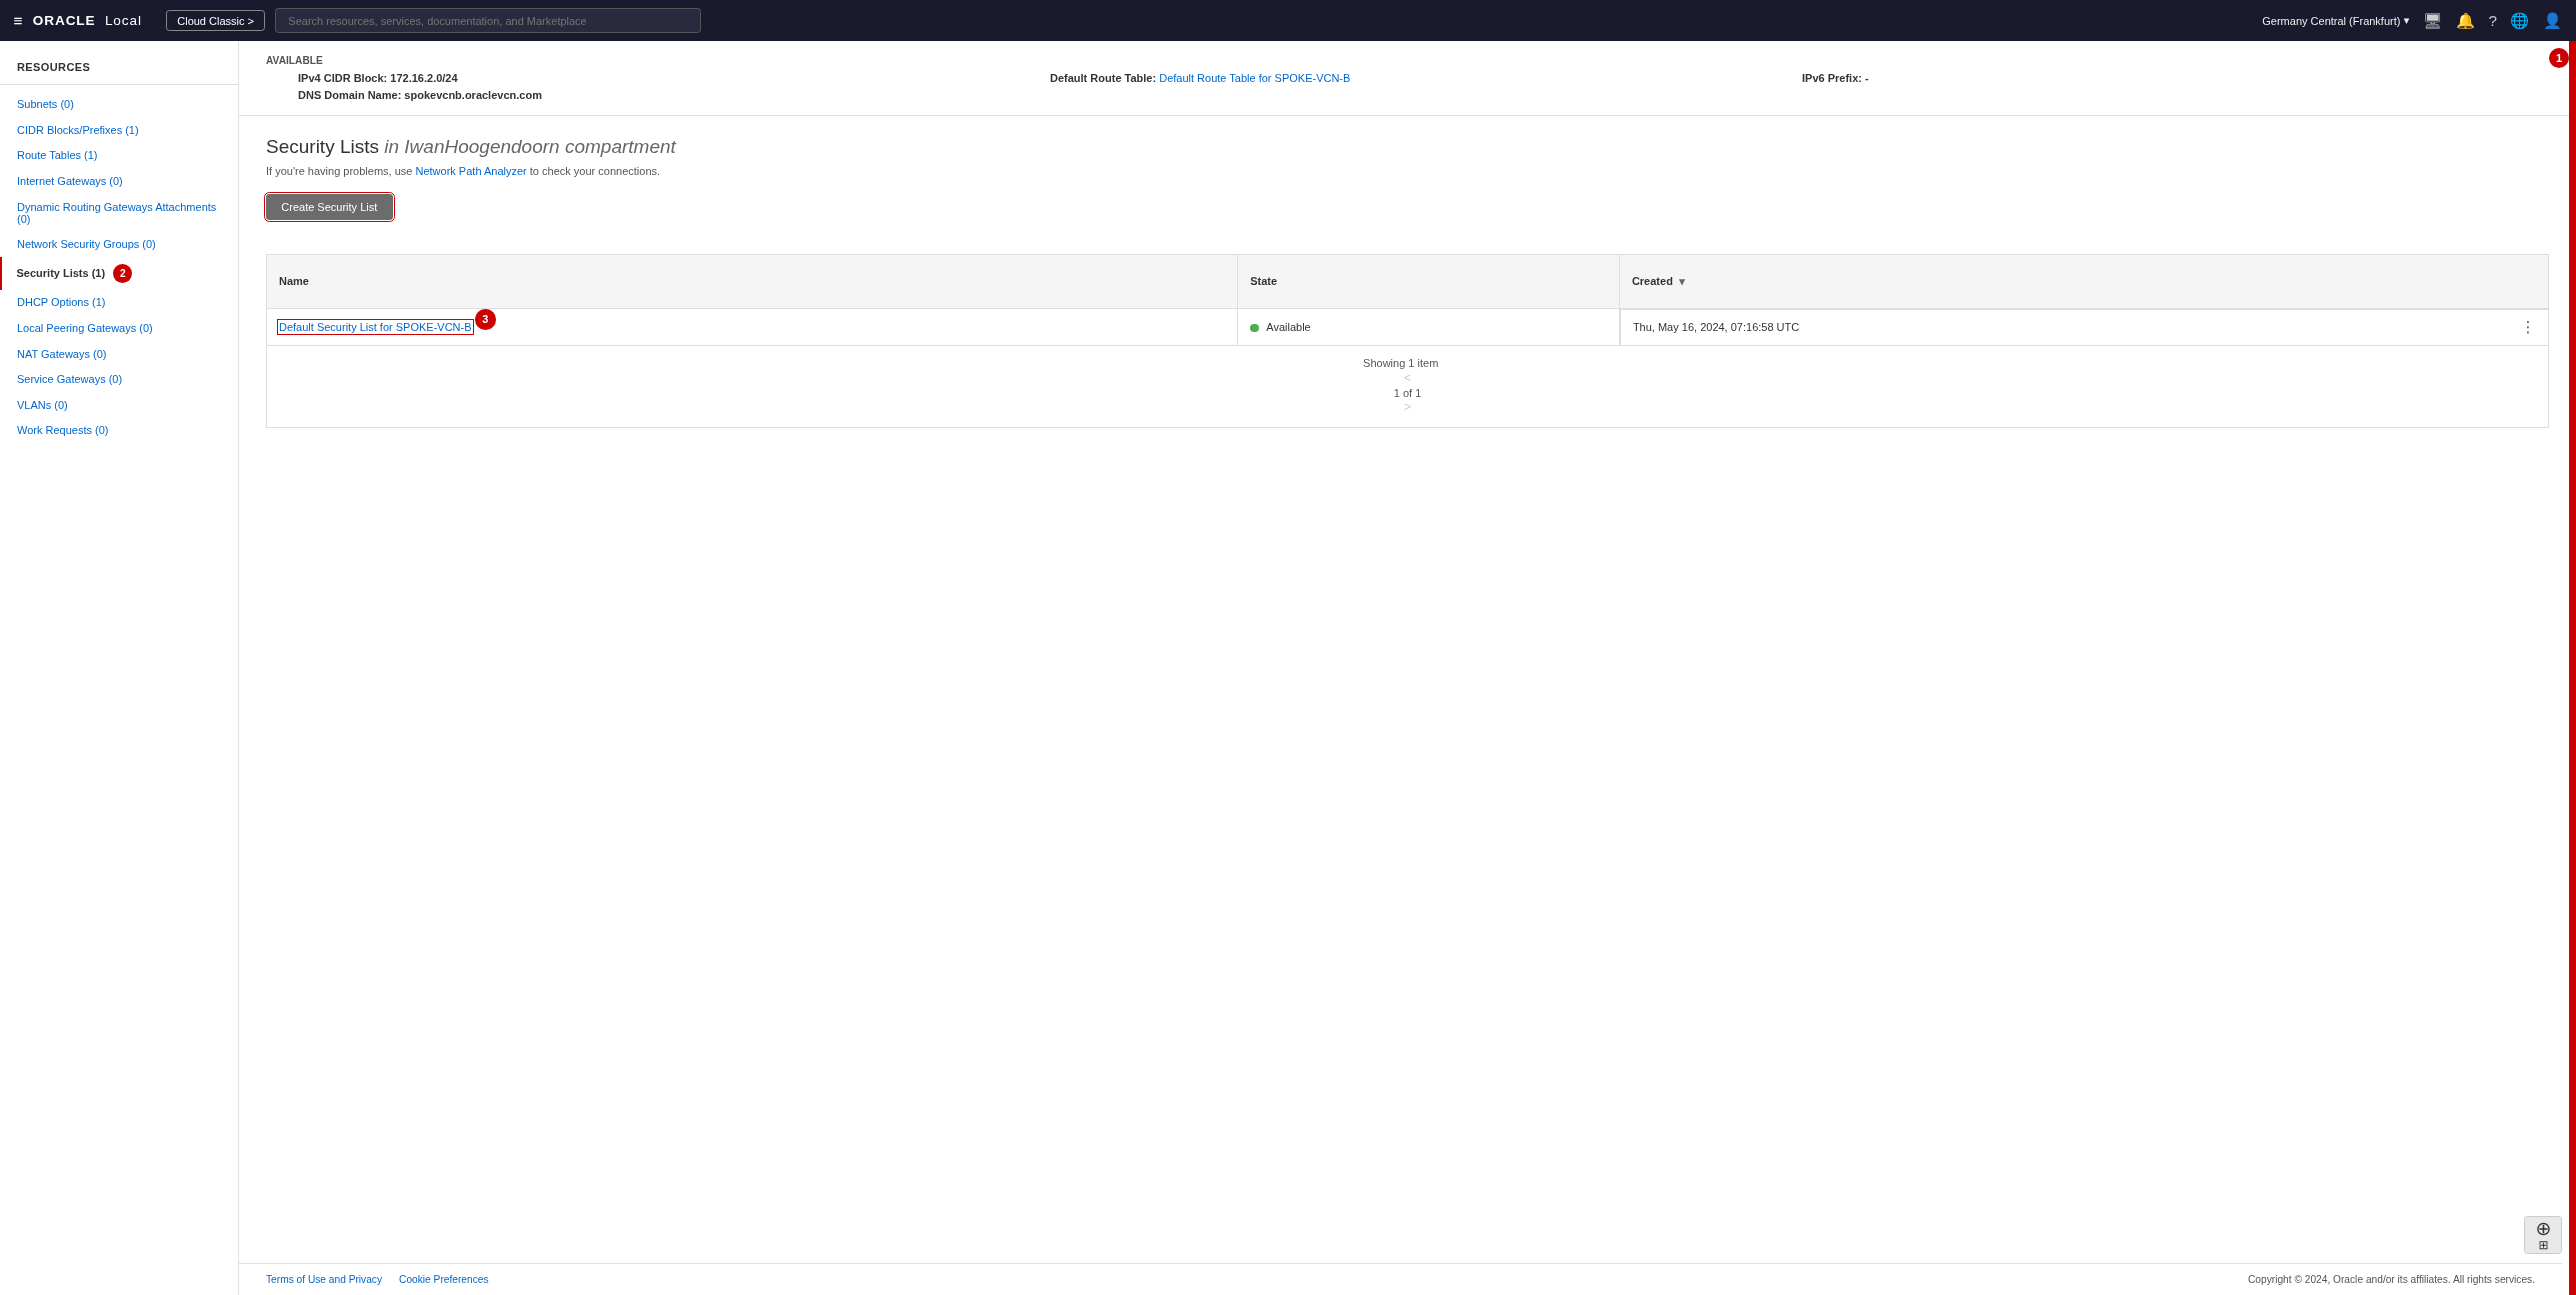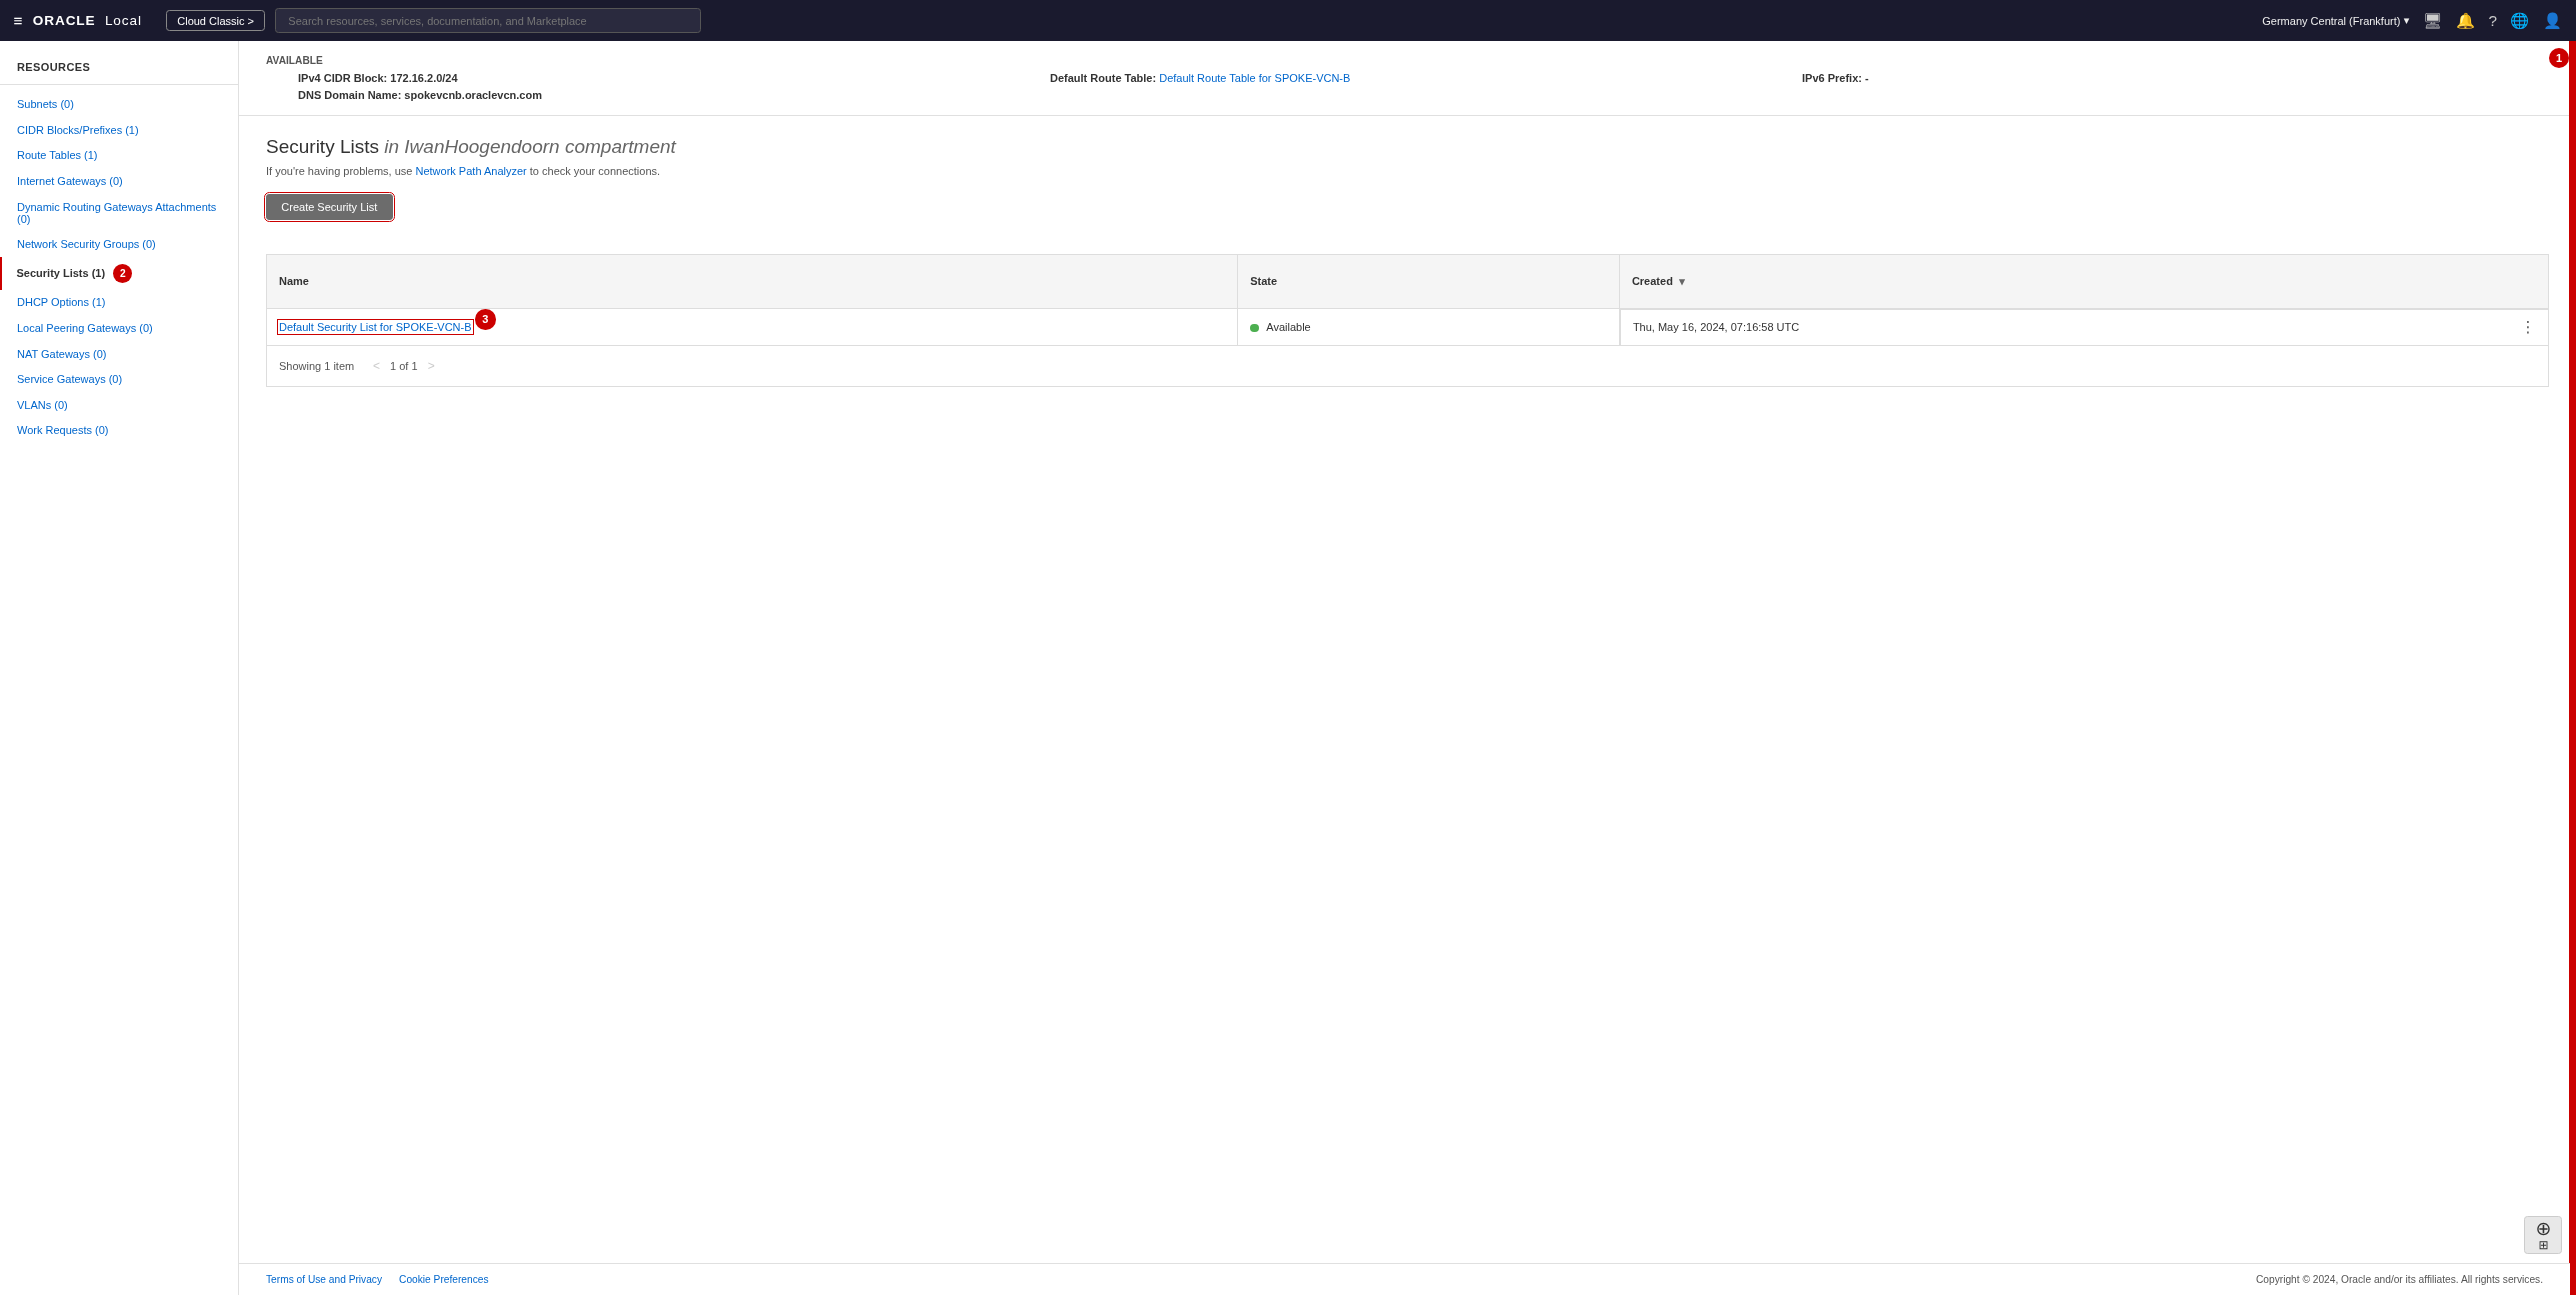--- a/index.html
+++ b/index.html
@@ -83,23 +83,23 @@
       text-align: left; font-weight: 600; color: #333; white-space: nowrap;
     }
     .data-table td { border: 0.9px solid #ddd; padding: 8.5px 12px; color: #333; }
     .table-link { color: #0066cc; text-decoration: none; cursor: pointer; }
     .status-dot { display: inline-block; width: 8.5px; height: 8.5px; border-radius: 50%; background: #4caf50; margin-right: 5.1px; vertical-align: middle; }
     .sort-icon { margin-left: 3.4px; color: #666; }
     .actions-menu { font-size: 15.3px; color: #555; cursor: pointer; }
 
     
     .pagination {
-      display: flex; justify-content: flex-start; align-items: center;
+      display: flex; justify-content: flex-end; align-items: center;
       padding: 11px 12px; font-size: 11px; color: #555; border: 0.9px solid #ddd;
-      border-top: none; background: #fff;
+      border-top: none; background: #fff; flex-direction: column;
     }
     .pagination-btn { background: none; border: none; color: #0066cc; cursor: pointer; font-size: 12px; padding: 1.7px 5.1px; }
     .pagination-btn:disabled { color: #ccc; cursor: default; }
 
     
     .scrollbar-indicator {
       position: absolute; right: 0; top: 0; bottom: 0; width: 6.8px;
       background: #c00;
     }
 
@@ -266,21 +266,21 @@
 
       
       <div class="pagination">
         <span style="margin-right: 13.6px;">Showing 1 item</span>
         <button class="pagination-btn" disabled="">&lt;</button>
         <span style="margin: 0 5px;">1 of 1</span>
         <button class="pagination-btn" disabled="">&gt;</button>
       </div>
     </div>
 
-    <div class="footer" style="position: absolute; bottom: 0; left: 0; right: 6px;">
+    <div class="footer" style="position: absolute; bottom: 0; left: 0; right: 14px;">
       <a>Terms of Use and Privacy</a>
       <a>Cookie Preferences</a>
       <span style="margin-left: auto;">Copyright © 2024, Oracle and/or its affiliates. All rights services.</span>
     </div>
 
     <div class="help-widget" style="bottom: 41px;">
       <span style="font-size: 19px; line-height: 1;">⊕</span>
       <span style="font-size: 12px;">⊞</span>
     </div>
 

